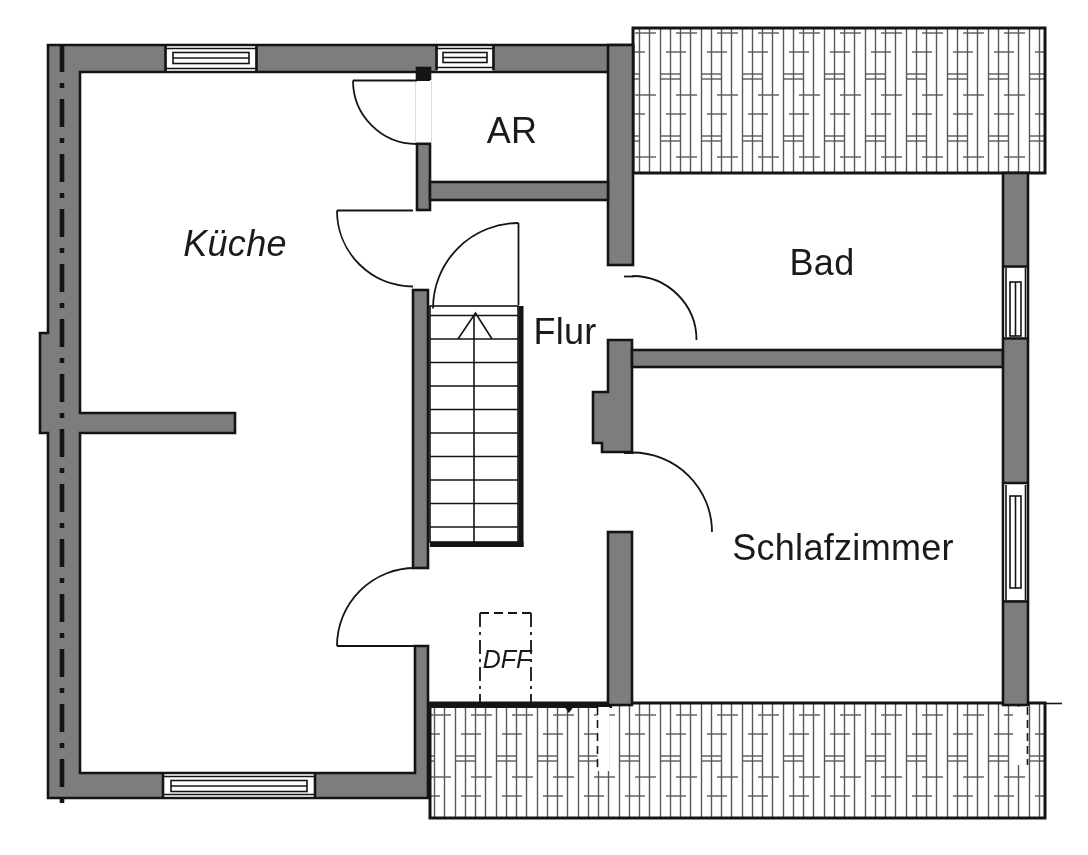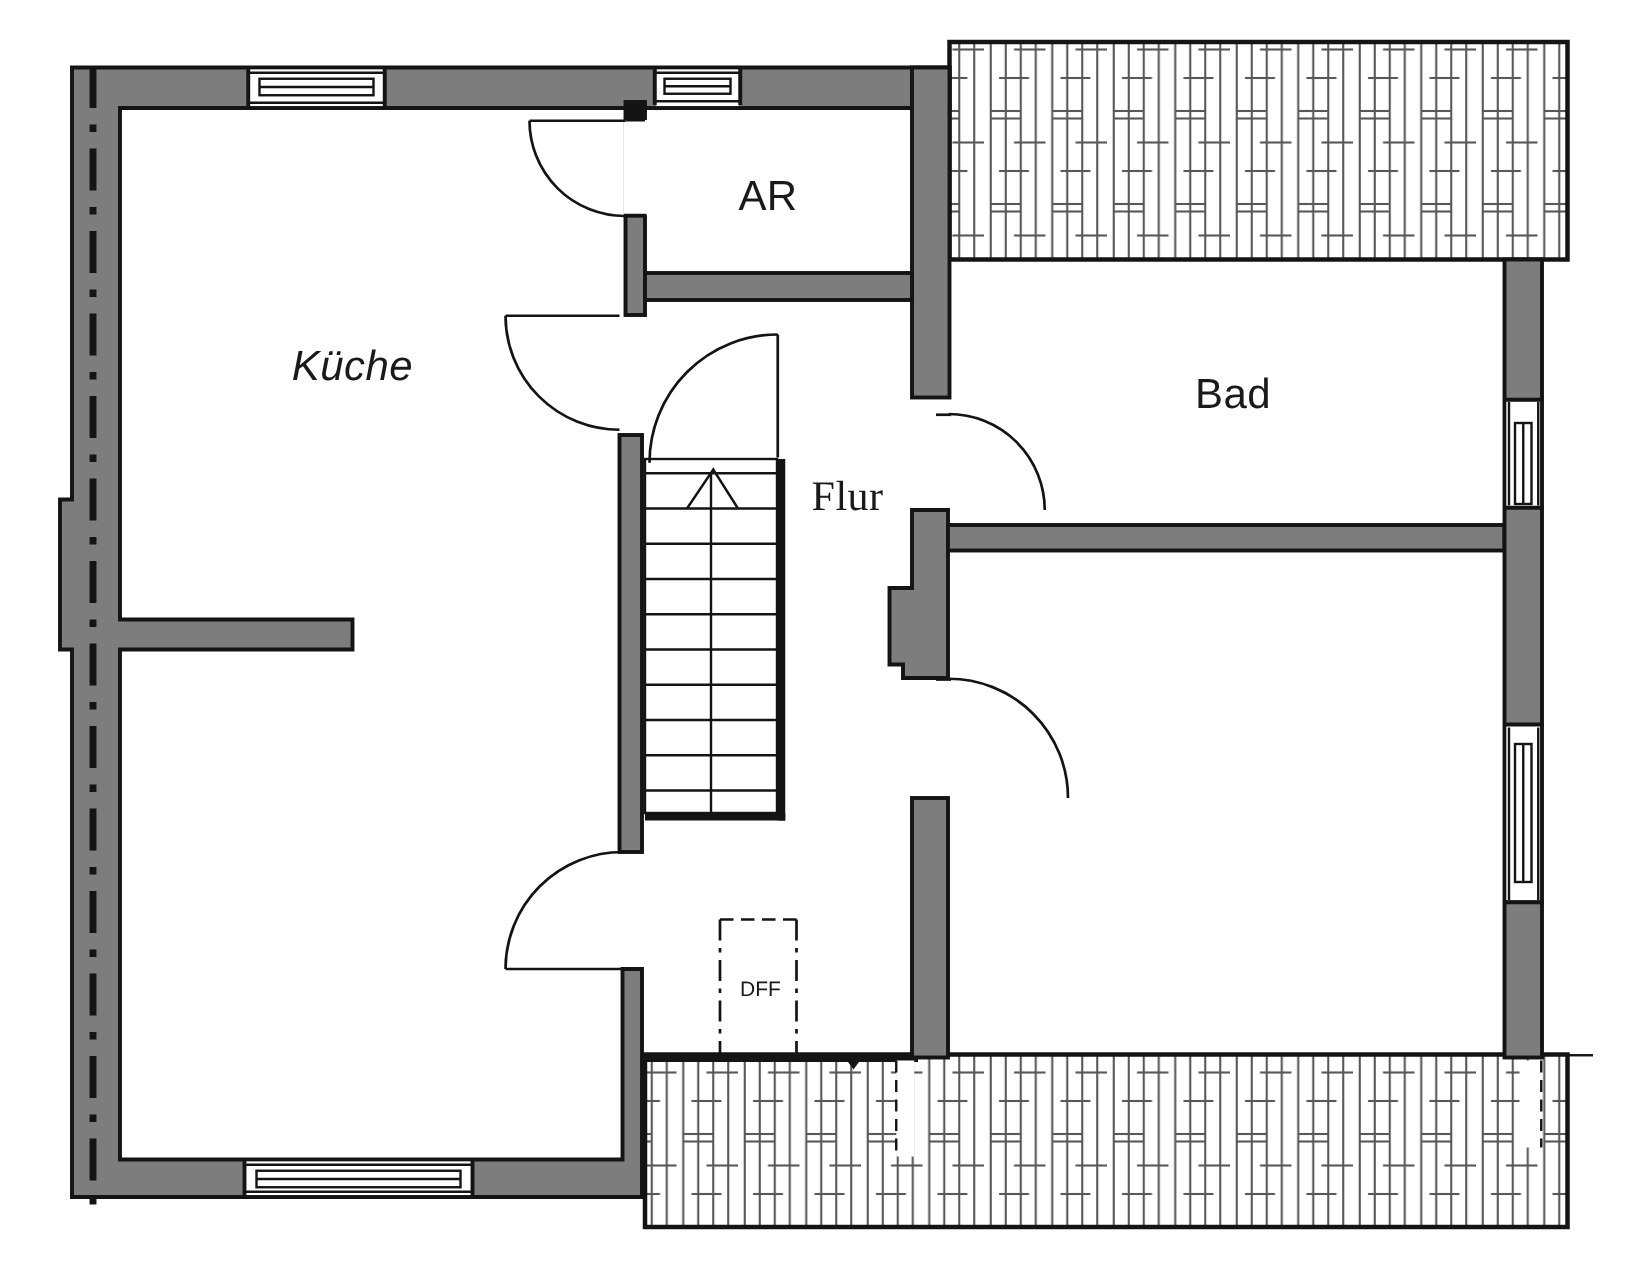--- a/index.html
+++ b/index.html
@@ -17,27 +17,27 @@
   .thin{fill:none;stroke:var(--outline,#141414);stroke-width:1.6;}
   .med{fill:none;stroke:var(--outline,#141414);stroke-width:2.6;}
   .thick{fill:none;stroke:var(--outline,#141414);stroke-width:5;}
   .arc{fill:none;stroke:var(--outline,#141414);stroke-width:1.8;}
   .hatchbox{fill:url(#roofhatch);stroke:var(--outline,#141414);stroke-width:3;}
   .dashdot{fill:none;stroke:var(--outline,#141414);stroke-width:4.6;stroke-dasharray:28 11 5 11;}
   .dffline{fill:none;stroke:var(--outline,#141414);stroke-width:1.8;}
   .room-label{
     position:absolute;
     transform:translate(-50%,-50%);
-    font-size:28px;color:var(--text,#1a1a1a);
+    font-size:36px;color:var(--text,#1a1a1a);
     white-space:nowrap;letter-spacing:.3px;
   }
   .dff-label{
     position:absolute;
     transform:translate(-50%,-50%);
-    font-size:14px;color:var(--text,#1a1a1a);
+    font-size:25px;font-style:italic;color:var(--text,#1a1a1a);
     white-space:nowrap;
   }
 </style>
 </head>
 <body>
 
 <div id="canvas">
 
   <svg id="plan-svg" width="1088" height="855" viewBox="0 0 1088 855">
     <defs>
@@ -178,15 +178,16 @@
       <path class="dffline" d="M480,613 V702" stroke-dasharray="14 5 3 5"></path>
       <path class="dffline" d="M531,613 V702" stroke-dasharray="14 5 3 5"></path>
     </g>
 
     <path class="dashdot" d="M62,44 V805"></path>
   </svg>
 
   <div class="room-label" style="left:235px;top:244px;font-style:italic;">Küche</div>
   <div class="room-label" style="left:512px;top:131px;">AR</div>
   <div class="room-label" style="left:822px;top:263px;">Bad</div>
-  <div class="room-label" style="left:565px;top:332px;font-family:Liberation Serif, serif;">Flur</div>
+  <div class="room-label" style="left:565px;top:332px;">Flur</div>
+  <div class="room-label" style="left:843px;top:548px;">Schlafzimmer</div>
   <div class="dff-label" style="left:507px;top:659px;">DFF</div>
 </div>
 
 </body></html>

